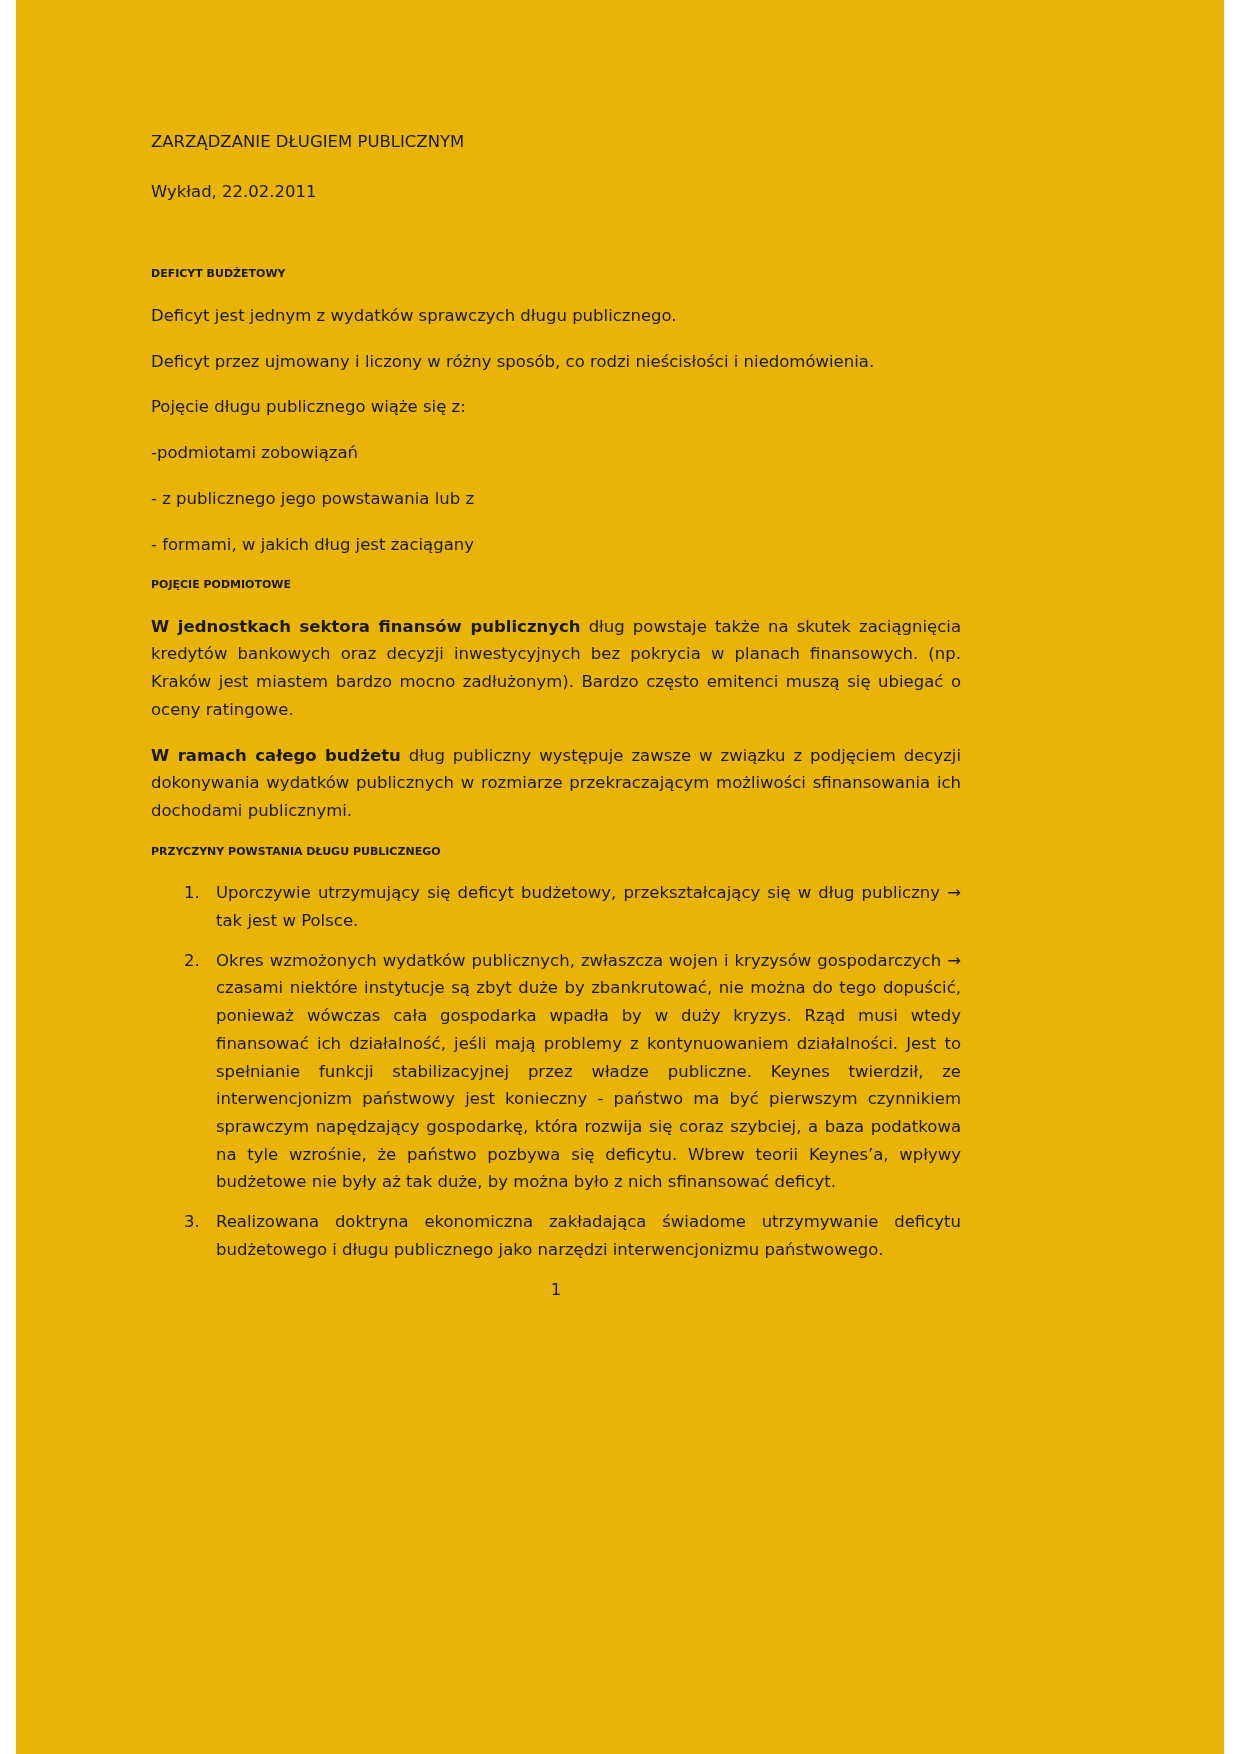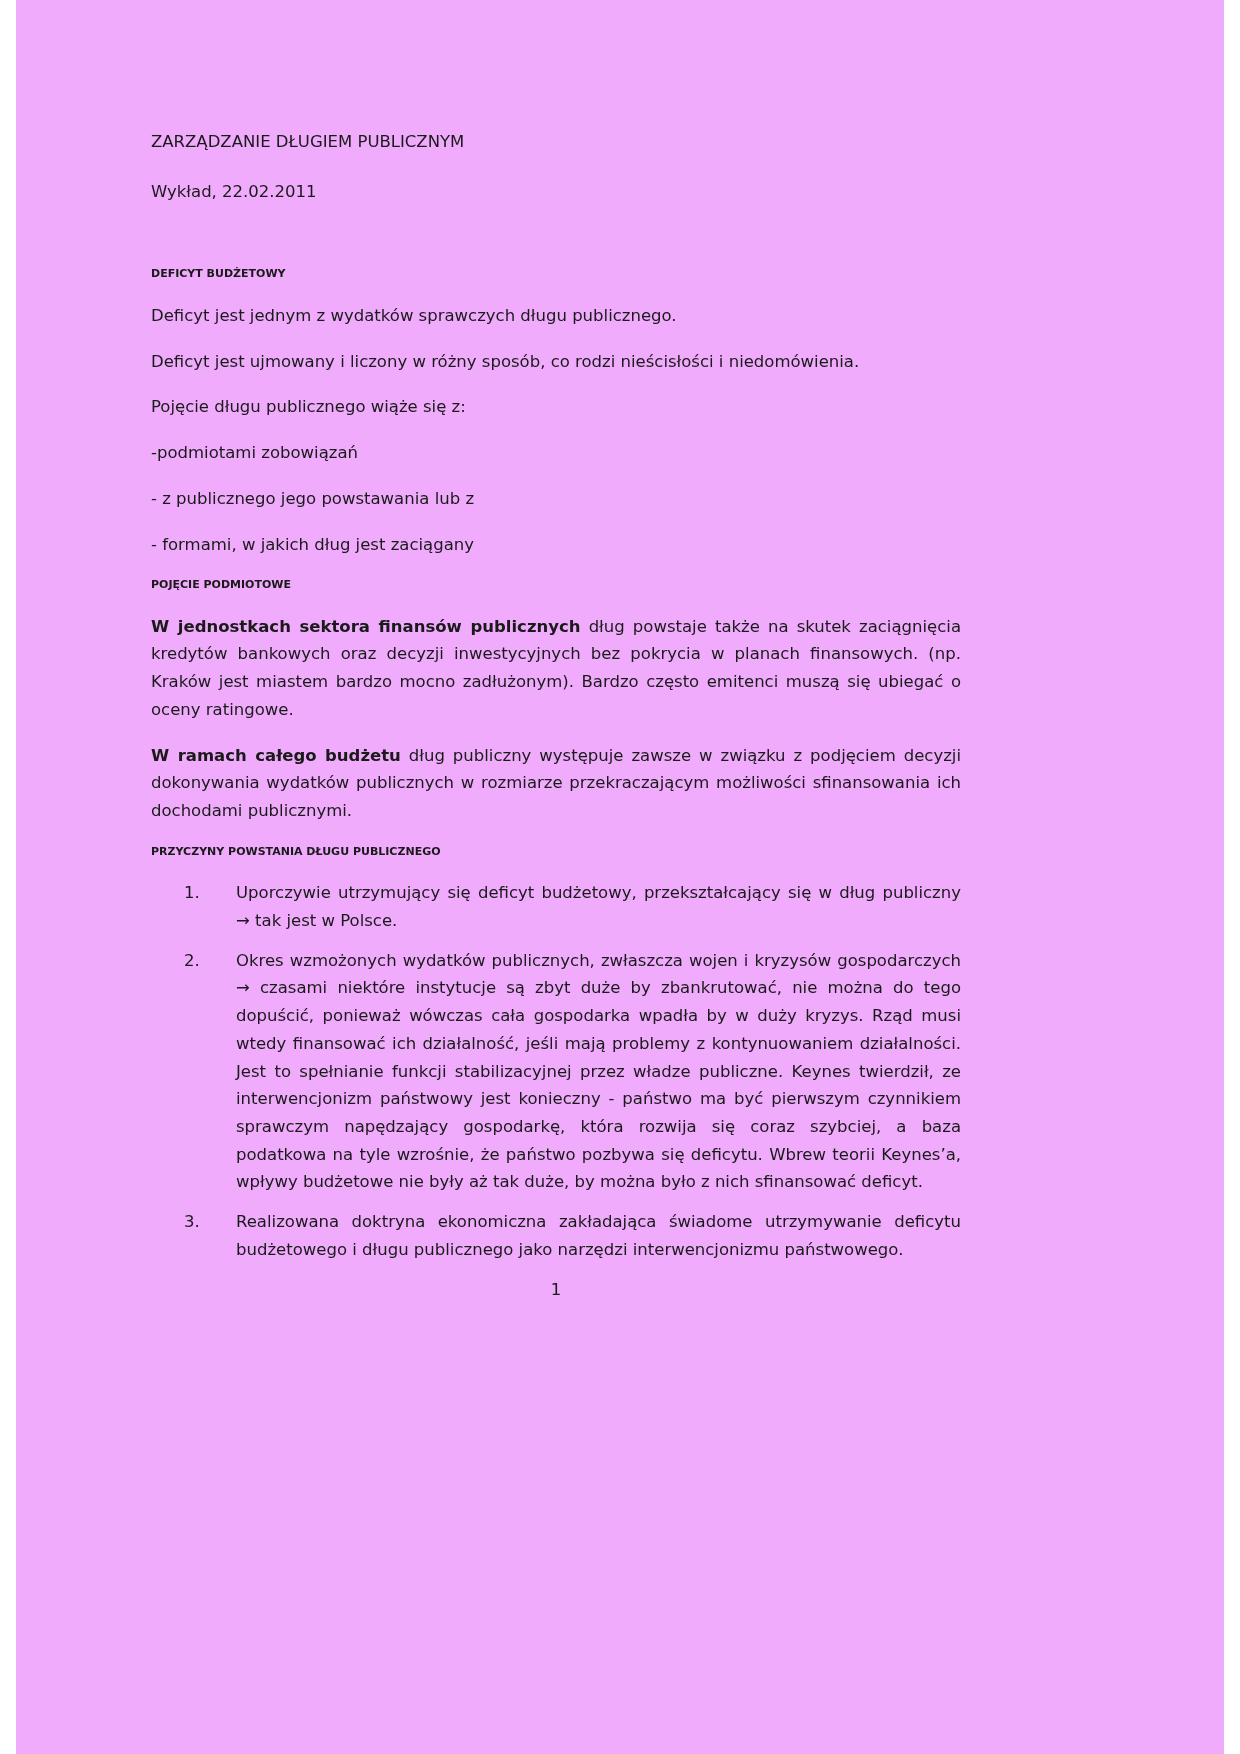--- a/index.html
+++ b/index.html
@@ -3,21 +3,21 @@
 <meta charset="utf-8">
 <title>ZARZĄDZANIE DŁUGIEM PUBLICZNYM</title>
 <style>
   * { box-sizing: border-box; }
   html, body { margin: 0; padding: 0; background: #ffffff; }
   .page {
     position: relative;
     width: 1208px;
     height: 1754px;
     margin: 0 auto;
-    background: #f0abfc;
+    background: #eab308;
     font-family: "DejaVu Sans", sans-serif;
     font-size: 16.5px;
     color: #1a1a1a;
     overflow: hidden;
   }
   .content {
     padding: 128px 263px 0 135px;
   }
   p, .heading {
     margin: 0 0 18px 0;
@@ -40,40 +40,39 @@
   .oitem .num {
     flex: 0 0 32px;
     width: 32px;
     line-height: 1.68;
   }
   .oitem .itext {
     flex: 1;
     display: block;
     text-align: justify;
     line-height: 1.68;
-    margin-left: 20px;
   }
   .page-number {
     text-align: center;
     margin-top: 4px;
     line-height: 1.68;
   }
 </style>
 </head>
 <body>
 
 <div class="page">
   <div class="content">
 
     <p class="doc-title">ZARZĄDZANIE DŁUGIEM PUBLICZNYM</p>
     <p class="doc-subtitle">Wykład, 22.02.2011</p>
 
     <p class="heading">DEFICYT BUDŻETOWY</p>
     <p>Deficyt jest jednym z wydatków sprawczych długu publicznego.</p>
-    <p class="justify">Deficyt jest ujmowany i liczony w różny sposób, co rodzi nieścisłości i niedomówienia.</p>
+    <p class="justify">Deficyt przez ujmowany i liczony w różny sposób, co rodzi nieścisłości i niedomówienia.</p>
     <p class="u">Pojęcie długu publicznego wiąże się z:</p>
     <p>-podmiotami zobowiązań</p>
     <p>- z publicznego jego powstawania lub z</p>
     <p>- formami, w jakich dług jest zaciągany</p>
 
     <p class="heading u">POJĘCIE PODMIOTOWE</p>
     <p class="justify"><strong>W jednostkach sektora finansów publicznych</strong><span> dług powstaje także na skutek zaciągnięcia kredytów bankowych oraz decyzji inwestycyjnych bez pokrycia w planach finansowych. (np. Kraków jest miastem bardzo mocno zadłużonym). Bardzo często emitenci muszą się ubiegać o oceny ratingowe.</span></p>
     <p class="justify"><strong>W ramach całego budżetu</strong><span> dług publiczny występuje zawsze w związku z podjęciem decyzji dokonywania wydatków publicznych w rozmiarze przekraczającym możliwości sfinansowania ich dochodami publicznymi.</span></p>
 
     <p class="heading u">PRZYCZYNY POWSTANIA DŁUGU PUBLICZNEGO</p>

